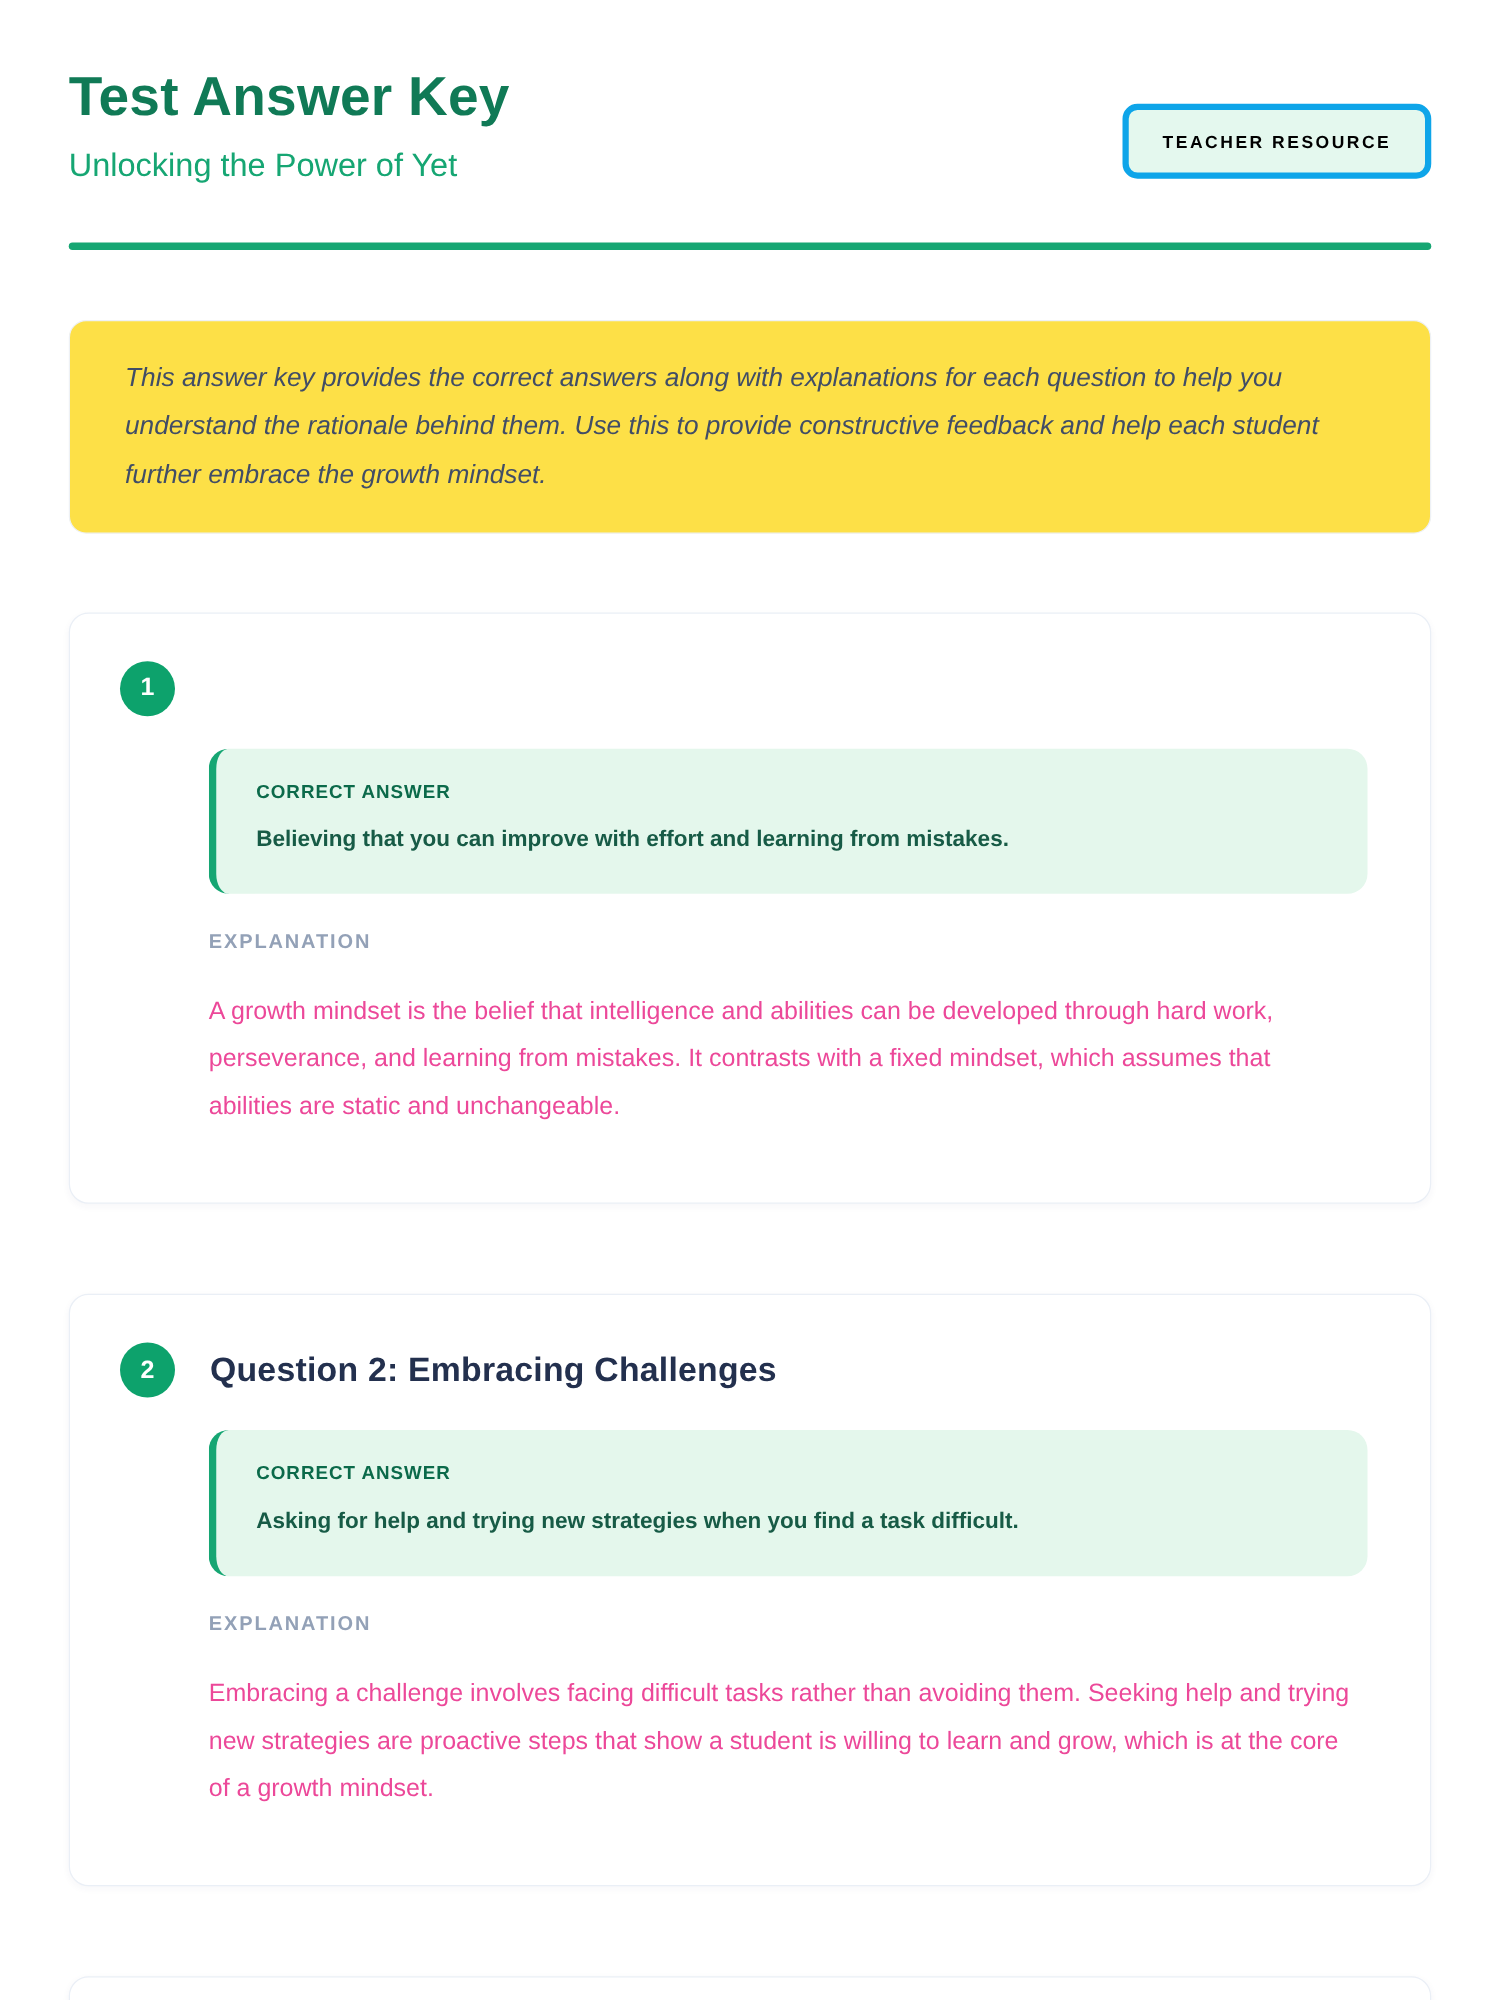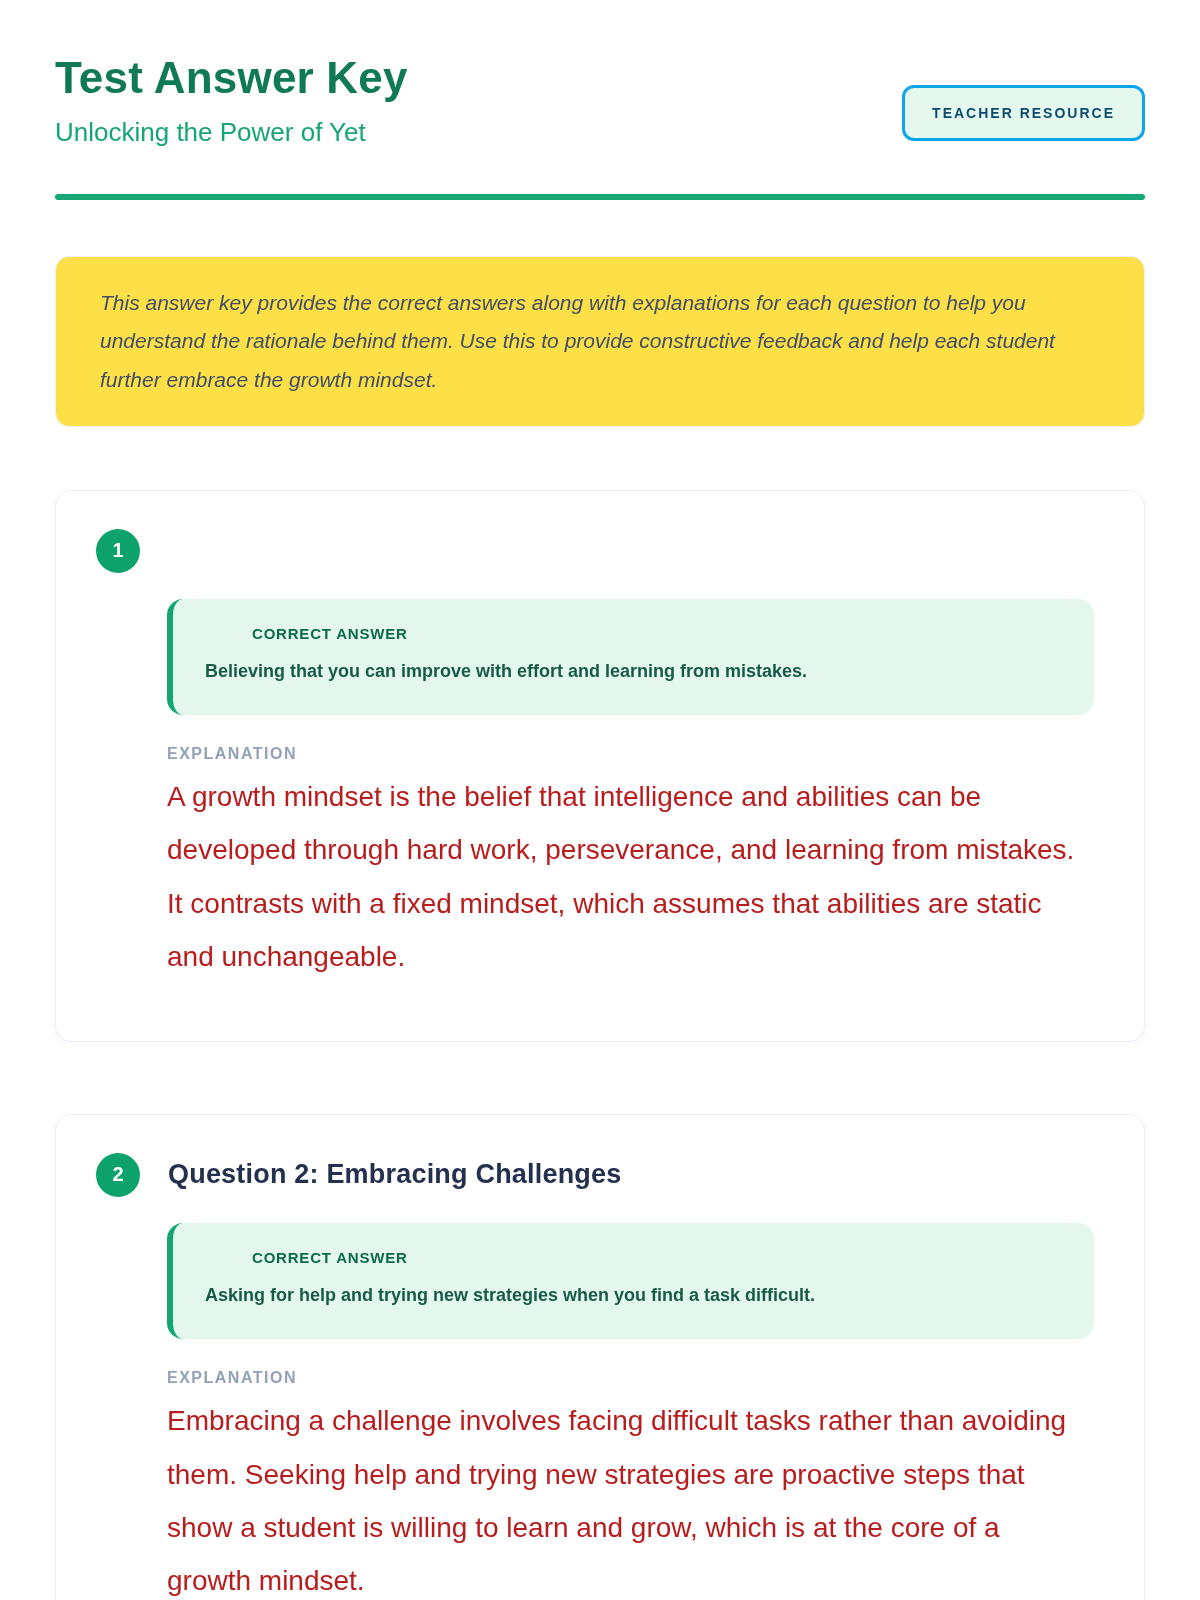--- a/index.html
+++ b/index.html
@@ -7,22 +7,22 @@
   body { font-family: "Liberation Sans", "DejaVu Sans", sans-serif; color: #23304e; }
 
   .page { width: 1200px; padding: 55px 55px 0 55px; }
 
   
   .header-row { display: flex; justify-content: space-between; align-items: center; }
   .page-title { font-size: 44px; font-weight: 800; color: #107a56; line-height: 1.05; letter-spacing: 0.2px; }
   .page-subtitle { margin-top: 16px; font-size: 26px; font-weight: 500; color: #16a673; }
   .resource-badge {
     margin-top: 22px; padding: 17px 27px;
-    background: #e4f8ee; border: 3px solid #0ea5e9; border-radius: 12px;
-    font-size: 14px; font-weight: bold; letter-spacing: 2px; color: #0c4a6e;
+    background: #e4f8ee; border: 5px solid #0ea5e9; border-radius: 12px;
+    font-size: 14px; font-weight: bold; letter-spacing: 2px; color: #000000;
     white-space: nowrap;
   }
   .divider { margin-top: 46px; height: 6px; background: #16a673; border-radius: 3px; }
 
   
   .intro-box {
     margin-top: 56px; padding: 27px 44px;
     background: #fde047; border: 1px solid #eef1f5; border-radius: 14px;
   }
   .intro-text { font-style: italic; font-size: 21px; line-height: 1.82; color: #414d66; }
@@ -41,26 +41,26 @@
     flex: 0 0 auto; width: 44px; height: 44px; border-radius: 50%;
     background: #0da26c; color: #ffffff; font-size: 20px; font-weight: bold;
     display: flex; align-items: center; justify-content: center;
   }
   .q-title { margin-left: 28px; font-size: 27px; font-weight: bold; color: #23304e; letter-spacing: 0.2px; }
 
   .answer-box {
     margin: 26px 24px 0 71px; padding: 26px 48px 28px 32px;
     background: #e4f7ec; border-left: 6px solid #16a673; border-radius: 16px;
   }
-  .answer-label { font-size: 15px; font-weight: bold; letter-spacing: 0.8px; color: #0b6a4a; margin-left: 47px; }
+  .answer-label { font-size: 15px; font-weight: bold; letter-spacing: 0.8px; color: #0b6a4a; }
   .answer-text { margin-top: 13px; font-size: 18px; font-weight: bold; color: #175b46; line-height: 1.8; }
 
   .explanation-block { margin: 30px 0 0 71px; max-width: 920px; }
   .explanation-label { font-size: 16px; font-weight: bold; letter-spacing: 1.5px; color: #93a1b7; }
-  .explanation-text { margin-top: 7px; font-size: 28px; line-height: 1.9; color: #b91c1c; }
+  .explanation-text { margin-top: 27px; font-size: 20px; line-height: 1.9; color: #ec4899; }
 </style>
 </head>
 <body>
 
 <div class="page">
 
   <div class="header-row">
     <div>
       <h1 class="page-title">Test Answer Key</h1>
       <div class="page-subtitle">Unlocking the Power of Yet</div>

